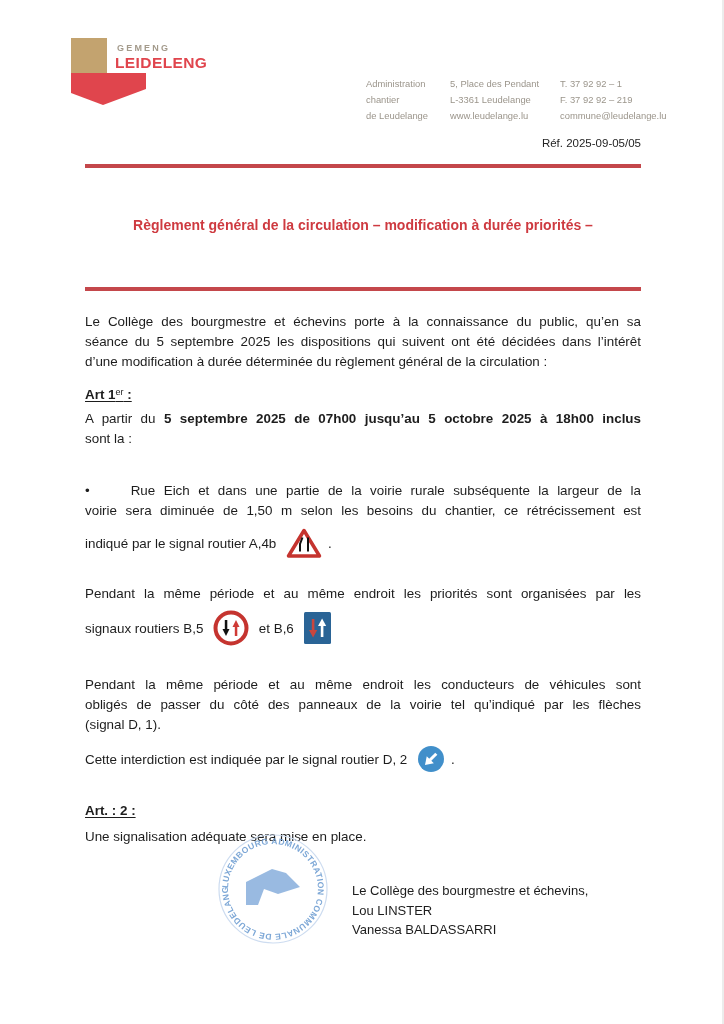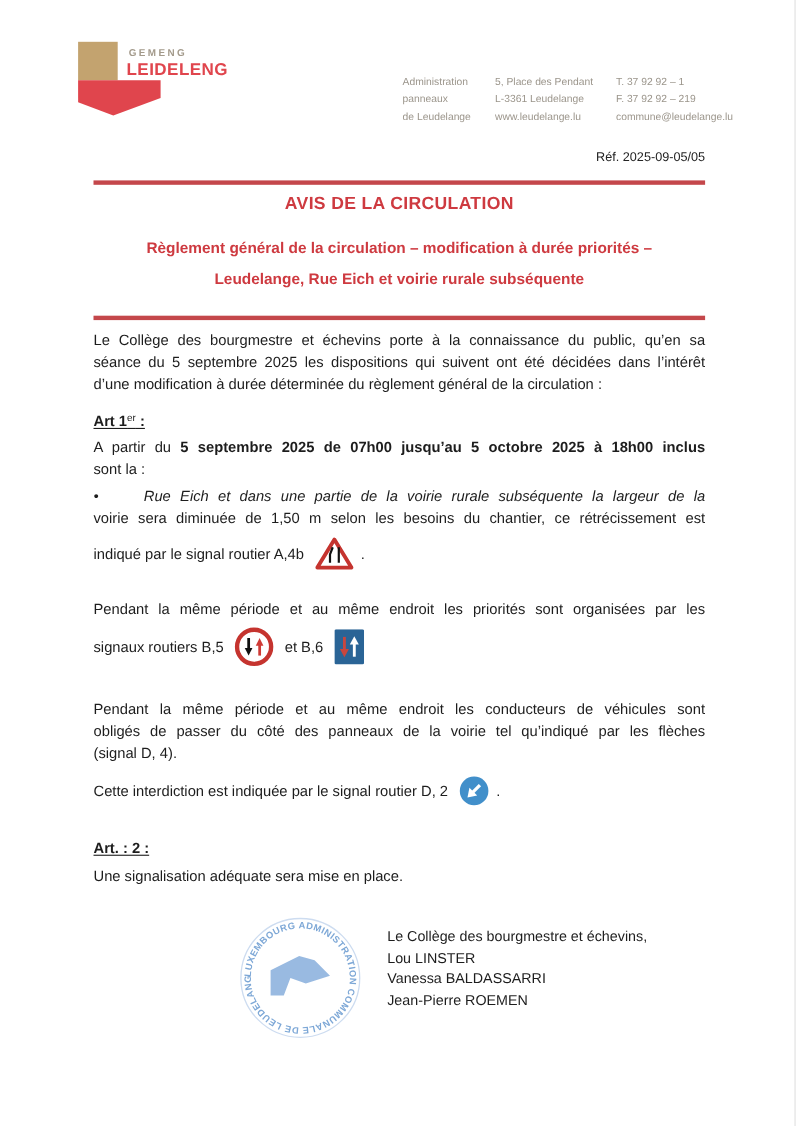--- a/index.html
+++ b/index.html
@@ -3,42 +3,42 @@
 <meta charset="utf-8">
 <style>
   html,body { margin:0; padding:0; background:#fff; }
   .page {
     position:relative; width:724px; height:1024px; background:#ffffff;
     font-family:"Liberation Sans", sans-serif; color:#1d1d1d; overflow:hidden;
     box-sizing:border-box; border-right:2px solid #ececec;padding-left:29px;
   }
   
   .logo { position:absolute; left:69px; top:36px; }
-  .contact { position:absolute; left:366px; top:66px; display:flex; font-size:9.4px; line-height:15.8px; color:#9b958b; }
+  .contact { position:absolute; left:366px; top:76px; display:flex; font-size:9.4px; line-height:15.8px; color:#9b958b; }
   .contact .c1 { width:84px; }
   .contact .c2 { width:110px; }
   .contact .c3 { width:150px; }
   .ref { position:absolute; top:137px; left:85px; width:556px; text-align:right; font-size:11.5px; color:#242424; }
   
   .rule { position:absolute; left:85px; width:556px; height:4px; background:#c4474b; }
   .rule.top { top:164px; }
   .rule.bottom { top:287px; }
   .ttl { position:absolute; left:85px; width:556px; text-align:center; color:#ce3a40; font-weight:bold; }
   .ttl.main { top:177px; font-size:16px; letter-spacing:.3px; }
   .ttl.s1 { top:217px; font-size:14px; }
   .ttl.s2 { top:245px; font-size:14px; }
   
-  .bodytxt { position:absolute; top:300px; left:85px; width:556px; font-size:13.4px; line-height:20px; }
+  .bodytxt { position:absolute; top:312px; left:85px; width:556px; font-size:13.4px; line-height:20px; }
   .jl { text-align:justify; text-align-last:justify; }
   .b { font-weight:bold; }
   .hd { font-weight:bold; text-decoration:underline; text-underline-offset:2px; }
   .hd-row { margin-top:10px; }
   sup.er { font-size:9px; vertical-align:4px; font-weight:normal; }
   .mt4 { margin-top:4px; } .mt6 { margin-top:6px; } .mt8 { margin-top:8px; }
-  .mt20 { margin-top:4px;font-style:italic; } .mt22 { margin-top:22px; } .mt24 { margin-top:24px; } .mt26 { margin-top:26px; }
+  .mt20 { margin-top:32px; } .mt22 { margin-top:22px; } .mt24 { margin-top:24px; } .mt26 { margin-top:26px; }
   .bsp { display:inline-block; width:41px; }
   .sign { display:inline-block; vertical-align:middle; margin:0 6px 3px 6px; }
   .signline { line-height:34px; }
   .signature { margin-top:34px; margin-left:267px; font-size:13px; line-height:19.5px; }
   .stamp { position:absolute; left:214px; top:830px; }
 </style>
 </head>
 <body>
 
 <div class="page">
@@ -48,41 +48,39 @@
       <rect x="2" y="2" width="36" height="35" fill="#c3a36f"></rect>
       <path d="M2,37 L77,37 L77,53 L34,69 L2,57 Z" fill="#e0454d"></path>
       <text x="48" y="15" font-size="9" letter-spacing="2.2" font-weight="600" fill="#a39a8b">GEMENG</text>
       <text x="46" y="32" font-size="15.5" letter-spacing="0.4" font-weight="bold" fill="#e0454d">LEIDELENG</text>
     </svg>
   </div>
 
   <div class="contact">
     <div class="c1">
       <div>Administration</div>
-      <div>panneaux</div>
+      <div>chantier</div>
       <div>de Leudelange</div>
     </div>
     <div class="c2">
       <div>5, Place des Pendant</div>
       <div>L-3361 Leudelange</div>
       <div>www.leudelange.lu</div>
     </div>
     <div class="c3">
       <div>T. 37 92 92 – 1</div>
       <div>F. 37 92 92 – 219</div>
       <div>commune@leudelange.lu</div>
     </div>
   </div>
 
   <div class="ref">Réf. 2025-09-05/05</div>
 
   <div class="rule top"></div>
-  <div class="ttl main">AVIS DE LA CIRCULATION</div>
   <div class="ttl s1">Règlement général de la circulation – modification à durée priorités –</div>
-  <div class="ttl s2">Leudelange, Rue Eich et voirie rurale subséquente</div>
   <div class="rule bottom"></div>
 
   <div class="bodytxt">
 
     <div class="jl">Le Collège des bourgmestre et échevins porte à la connaissance du public, qu’en sa</div>
     <div class="jl">séance du 5 septembre 2025 les dispositions qui suivent ont été décidées dans l’intérêt</div>
     <div>d’une modification à durée déterminée du règlement général de la circulation :</div>
 
     <div class="hd-row">
       <span class="hd"><span>Art 1</span><sup class="er">er</sup><span> :</span></span>
@@ -122,21 +120,21 @@
         <rect x="0" y="0" width="27" height="32" rx="1.5" fill="#2a6496"></rect>
         <rect x="7.8" y="7" width="2.6" height="12" fill="#c9463e"></rect>
         <polygon points="5,18 13.2,18 9.1,25.5" fill="#c9463e"></polygon>
         <rect x="16.8" y="13" width="2.6" height="12" fill="#ffffff"></rect>
         <polygon points="14,14 22.2,14 18.1,6.5" fill="#ffffff"></polygon>
       </svg>
     </div>
 
     <div class="jl mt26">Pendant la même période et au même endroit les conducteurs de véhicules sont</div>
     <div class="jl">obligés de passer du côté des panneaux de la voirie tel qu’indiqué par les flèches</div>
-    <div>(signal D, 4).</div>
+    <div>(signal D, 1).</div>
 
     <div class="mt8 signline">
       <span>Cette interdiction est indiquée par le signal routier D, 2</span>
       <svg class="sign" width="28" height="28" viewBox="0 0 28 28">
         <circle cx="14" cy="14" r="13" fill="#418fca"></circle>
         <g transform="rotate(45 14 14)">
           <rect x="12.5" y="6.5" width="3" height="10" fill="#ffffff"></rect>
           <polygon points="9,15 19,15 14,22.5" fill="#ffffff"></polygon>
         </g>
       </svg><span>.</span>
@@ -144,21 +142,20 @@
 
     <div class="mt24">
       <span class="hd">Art. : 2 :</span>
     </div>
     <div class="mt6">Une signalisation adéquate sera mise en place.</div>
 
     <div class="signature">
       <div>Le Collège des bourgmestre et échevins,</div>
       <div>Lou LINSTER</div>
       <div>Vanessa BALDASSARRI</div>
-      <div>Jean-Pierre ROEMEN</div>
     </div>
   </div>
 
   <div class="stamp">
     <svg width="118" height="118" viewBox="0 0 118 118">
       <defs>
         <path id="stampCircle" d="M59,59 m-45,0 a45,45 0 1,1 90,0 a45,45 0 1,1 -90,0"></path>
       </defs>
       <circle cx="59" cy="59" r="54" fill="none" stroke="#cddcf0" stroke-width="1.2"></circle>
       <text font-size="8.5" letter-spacing="0.4" font-weight="600" fill="#6f9ed2" opacity="0.9">

